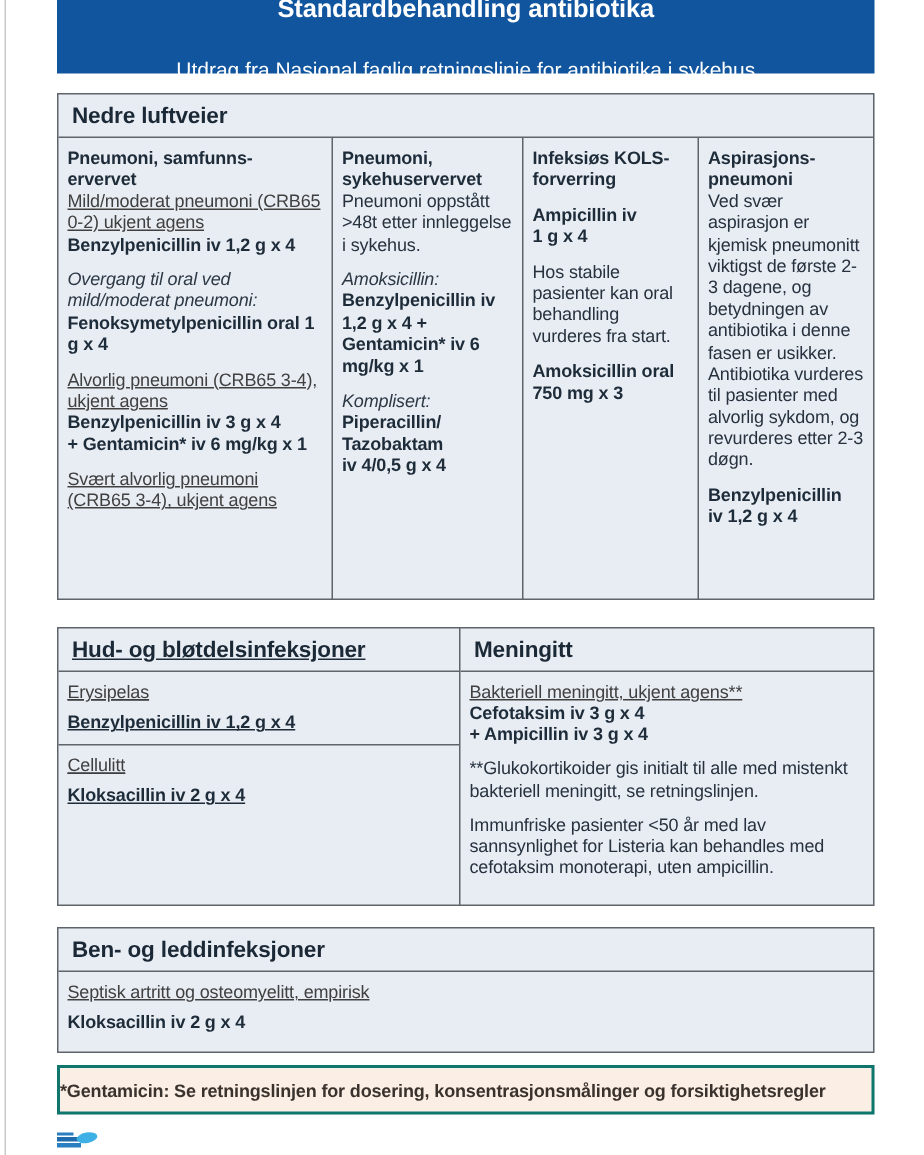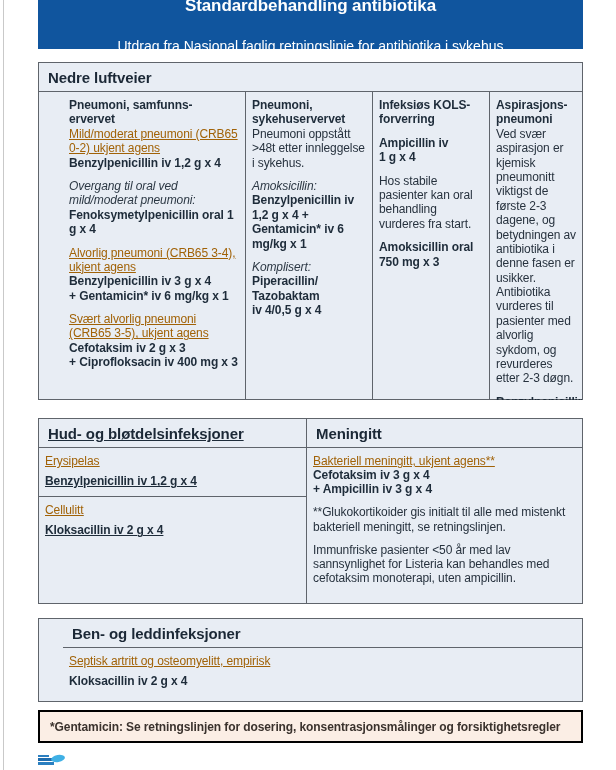--- a/index.html
+++ b/index.html
@@ -22,51 +22,51 @@
   
   .tbl{position:absolute;border:1px solid #5f646b;background:#e8edf4;box-sizing:border-box;}
   .tbl-h{
     font-size:15px;font-weight:700;padding:6px 9px 5px 9px;
     border-bottom:1px solid #5f646b;color:#1b2836;letter-spacing:-0.1px;
   }
   .cell{padding:6px 6px;box-sizing:border-box;font-size:12px;line-height:1.2;letter-spacing:-0.1px;overflow:hidden;}
   .t{white-space:pre-line;margin:0 0 0 0;color:#27323e;}
   .t.gap{margin-bottom:9px;}
   .bold{font-weight:700;color:#1e2c3a;}
-  .und{text-decoration:underline;color:#a16207;}
+  .und{text-decoration:underline;color:#404040;}
   .ital{font-style:italic;color:#2c3844;}
   .diag{margin-bottom:6px;}
 
   
   .nedre{left:38px;top:62px;width:545px;height:338px;}
-  .nedre .cols{display:flex;height:calc(100% - 28px);margin-left:24px;}
+  .nedre .cols{display:flex;height:calc(100% - 28px);}
   .nedre .cell{border-right:1px solid #5f646b;}
   .nedre .cell:last-child{border-right:none;}
   .c1{width:183px;}
   .c2{width:127px;}
   .c3{width:117px;}
   .c4{flex:1;}
 
   
   .row2{position:absolute;left:38px;top:418px;width:545px;height:186px;display:flex;}
   .row2 .tbl{position:relative;left:0;top:0;height:100%;}
   .hud{width:269px;display:flex;flex-direction:column;text-decoration:underline;}
   .men{flex:1;margin-left:-1px;display:flex;flex-direction:column;}
   .hud .r1{border-bottom:1px solid #5f646b;height:49px;}
   .hud .r2{flex:1;}
   .men .cell{flex:1;line-height:1.18;}
 
   
-  .ben{left:38px;top:618px;width:545px;height:84px;padding-left:24px;}
+  .ben{left:38px;top:618px;width:545px;height:84px;}
 
   
   .footer-box{
     position:absolute;left:38px;top:710px;width:545px;height:33px;
-    background:#fbeee5;border:2px solid #000000;box-sizing:border-box;
-    display:flex;align-items:center;padding-left:10px;
+    background:#fbeee5;border:2px solid #0f766e;box-sizing:border-box;
+    display:flex;align-items:center;
     font-size:12px;font-weight:700;color:#3a322d;letter-spacing:-0.1px;
   }
 
   
   .logo{position:absolute;left:38px;top:753px;width:28px;height:14px;}
   .logo .bar1{position:absolute;left:0;top:2px;width:11px;height:2px;background:#2b7fc0;}
   .logo .bar2{position:absolute;left:0;top:5px;width:14px;height:3px;background:#1e6cae;}
   .logo .bar3{position:absolute;left:0;top:9px;width:16px;height:3px;background:#2b7fc0;}
   .logo .blob{position:absolute;left:13px;top:2px;width:14px;height:7px;background:#3fb0e5;border-radius:50%;transform:rotate(-10deg);}
 </style>
@@ -87,23 +87,21 @@
       <div class="cell c1">
         <div class="t bold">Pneumoni, samfunns-
 ervervet</div>
         <div class="t und">Mild/moderat pneumoni (CRB65 0-2) ukjent agens</div>
         <div class="t bold gap">Benzylpenicillin iv 1,2 g x 4</div>
         <div class="t ital">Overgang til oral ved mild/moderat pneumoni:</div>
         <div class="t bold gap">Fenoksymetylpenicillin oral 1 g x 4</div>
         <div class="t und">Alvorlig pneumoni (CRB65 3-4), ukjent agens</div>
         <div class="t bold gap">Benzylpenicillin iv 3 g x 4
 + Gentamicin* iv 6 mg/kg x 1</div>
-        <div class="t und">Svært alvorlig pneumoni (CRB65 3-5), ukjent agens</div>
-        <div class="t bold">Cefotaksim iv 2 g x 3
-+ Ciprofloksacin iv 400 mg x 3</div>
+        <div class="t und">Svært alvorlig pneumoni (CRB65 3-4), ukjent agens</div>
       </div>
       <div class="cell c2">
         <div class="t bold">Pneumoni,
 sykehuservervet</div>
         <div class="t gap">Pneumoni oppstått &gt;48t etter innleggelse i sykehus.</div>
         <div class="t ital">Amoksicillin:</div>
         <div class="t bold gap">Benzylpenicillin iv
 1,2 g x 4 +
 Gentamicin* iv 6
 mg/kg x 1</div>

